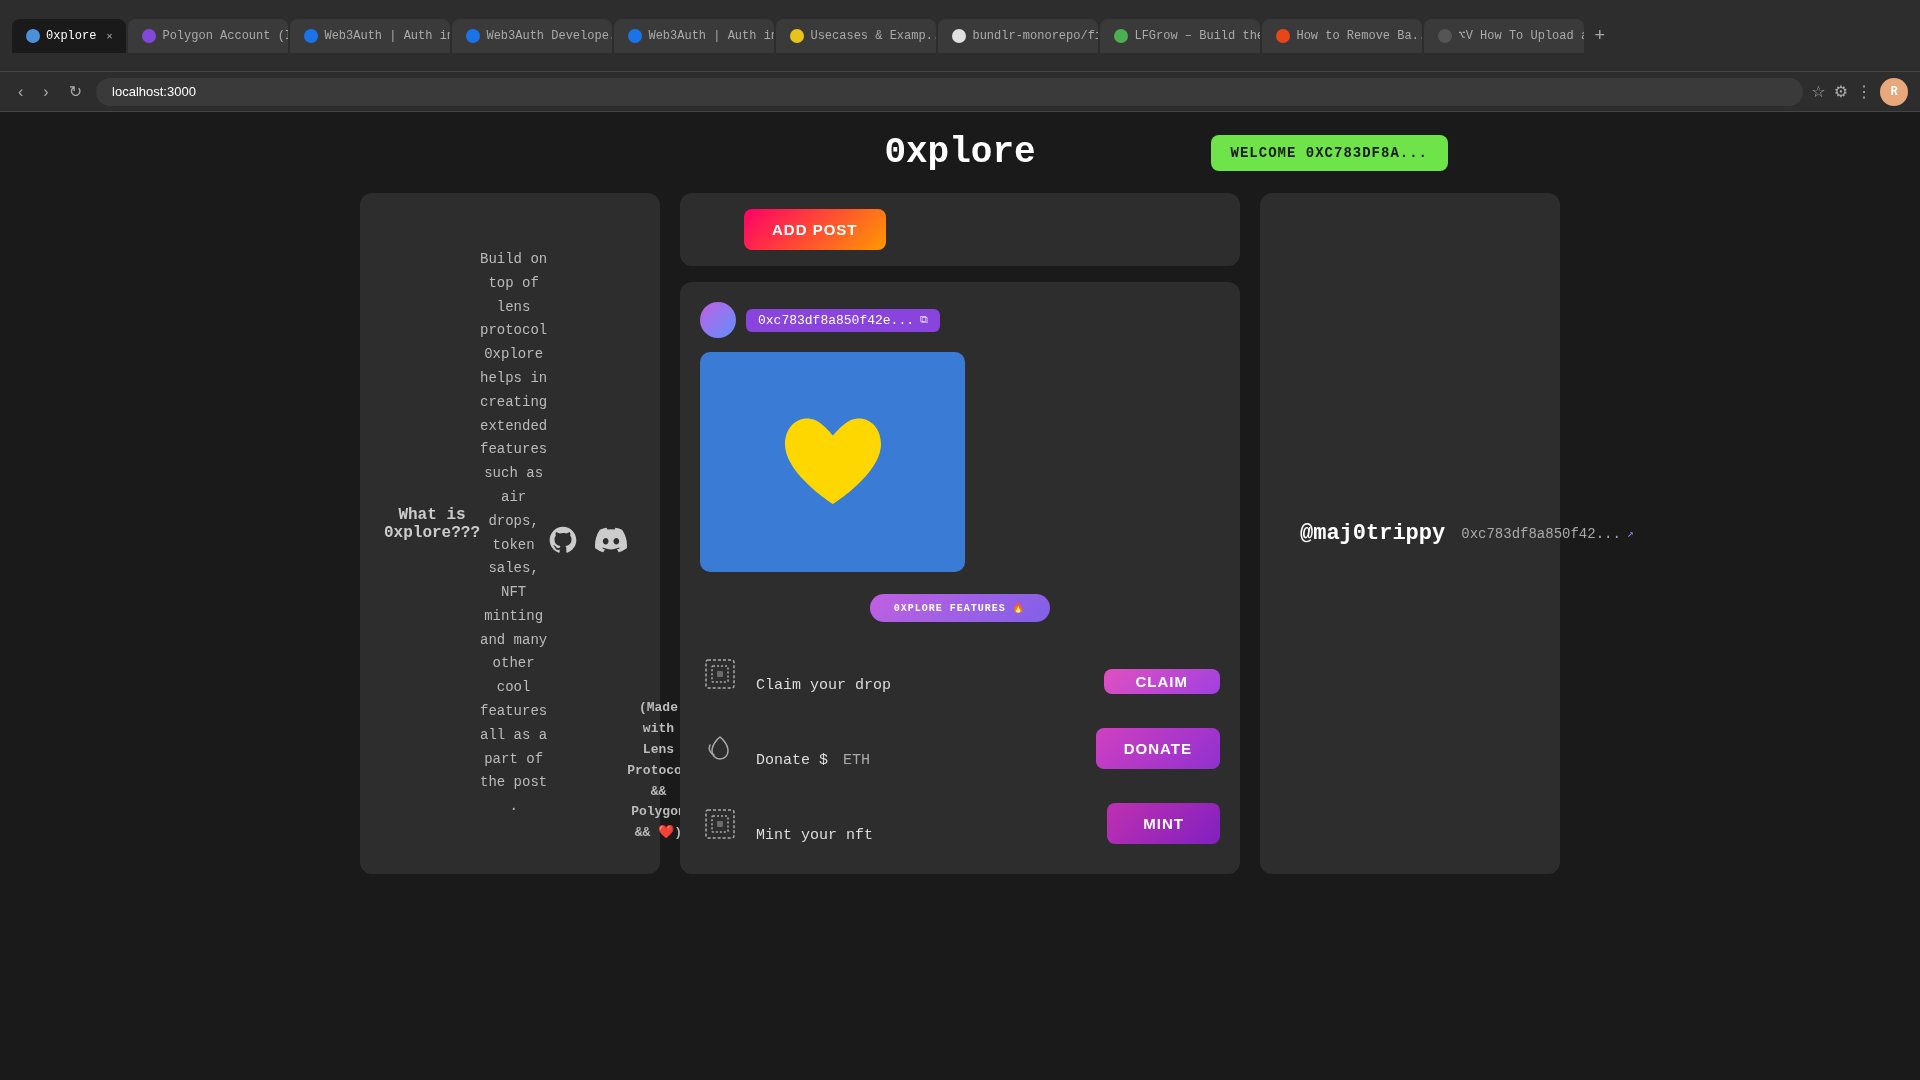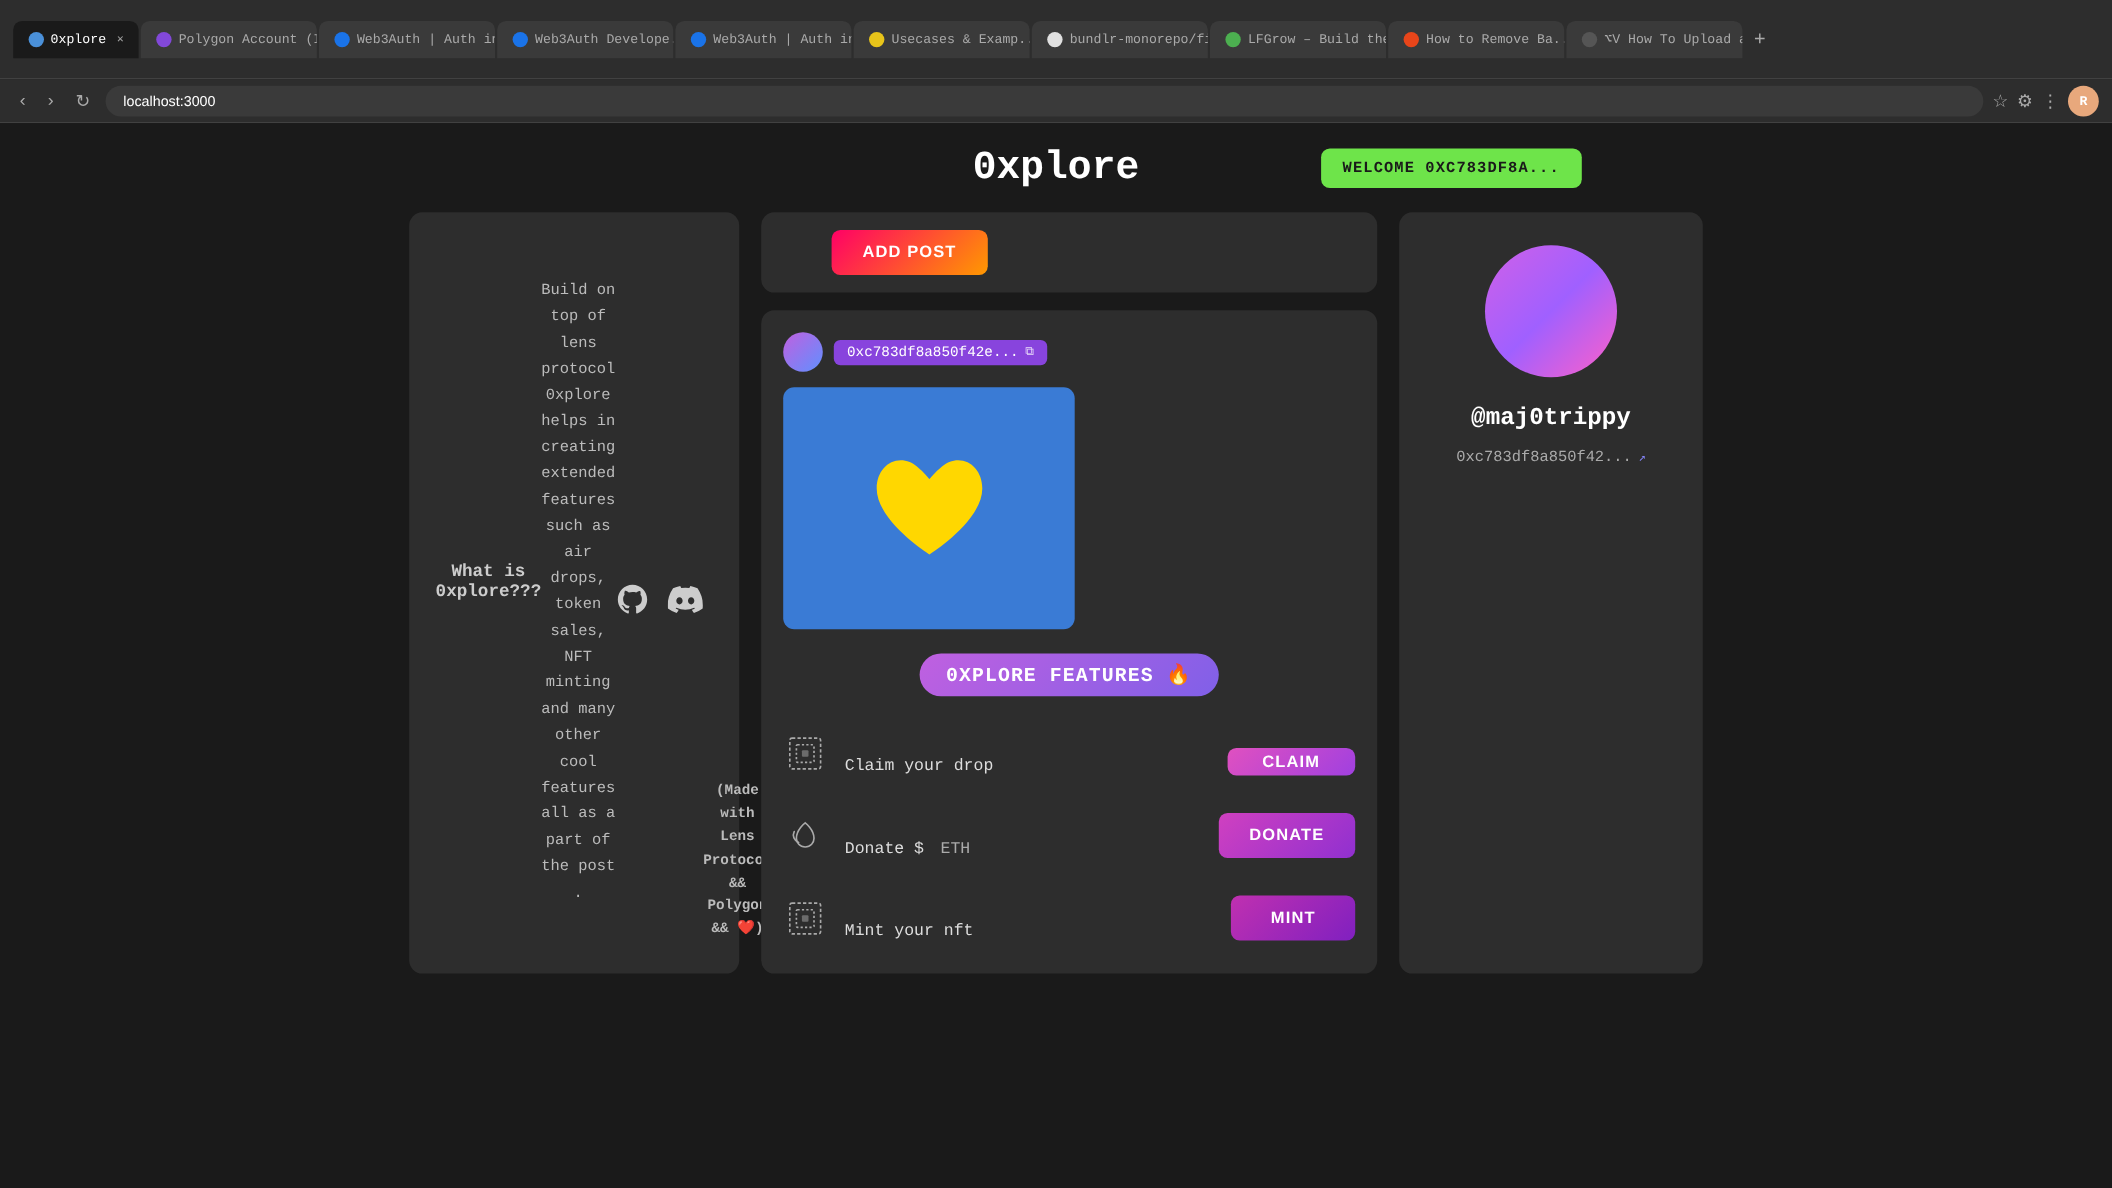--- a/index.html
+++ b/index.html
@@ -125,21 +125,21 @@
       padding: 20px 40px;
     }
     .app-title {
       font-size: 36px;
       font-weight: bold;
       color: #fff;
       text-align: center;
     }
     .welcome-badge {
       position: absolute;
-      right: 482px;
+      right: 472px;
       top: 50%;
       transform: translateY(-50%);
       background: #6ee44a;
       color: #1a1a1a;
       padding: 10px 20px;
       border-radius: 8px;
       font-size: 14px;
       font-weight: bold;
       letter-spacing: 1px;
     }
@@ -300,21 +300,21 @@
       color: #ccc;
       line-height: 1.6;
     }
 
     
     .features-badge {
       background: linear-gradient(135deg, #c060e0, #8060e8);
       color: #fff;
       padding: 8px 24px;
       border-radius: 20px;
-      font-size: 18px;
+      font-size: 10px;
       font-weight: bold;
       text-align: center;
       align-self: center;
       letter-spacing: 1px;
     }
 
     .feature-row {
       display: flex;
       align-items: flex-end;
       gap: 16px;
@@ -370,24 +370,24 @@
       cursor: pointer;
       letter-spacing: 1px;
       min-width: 110px;
     }
 
     
     .right-panel {
       background: #2d2d2d;
       border-radius: 12px;
       padding: 30px 24px;
-      width: 276px;
+      width: 300px;
       flex-shrink: 0;
       display: flex;
-      flex-direction: column;
+      flex-direction: row;
       align-items: center;
       gap: 16px;
     }
     .right-avatar {
       width: 120px;
       height: 120px;
       border-radius: 50%;
       background: linear-gradient(135deg, #d060e8, #a060ff, #ff60c8);
       margin-bottom: 8px;
     }

